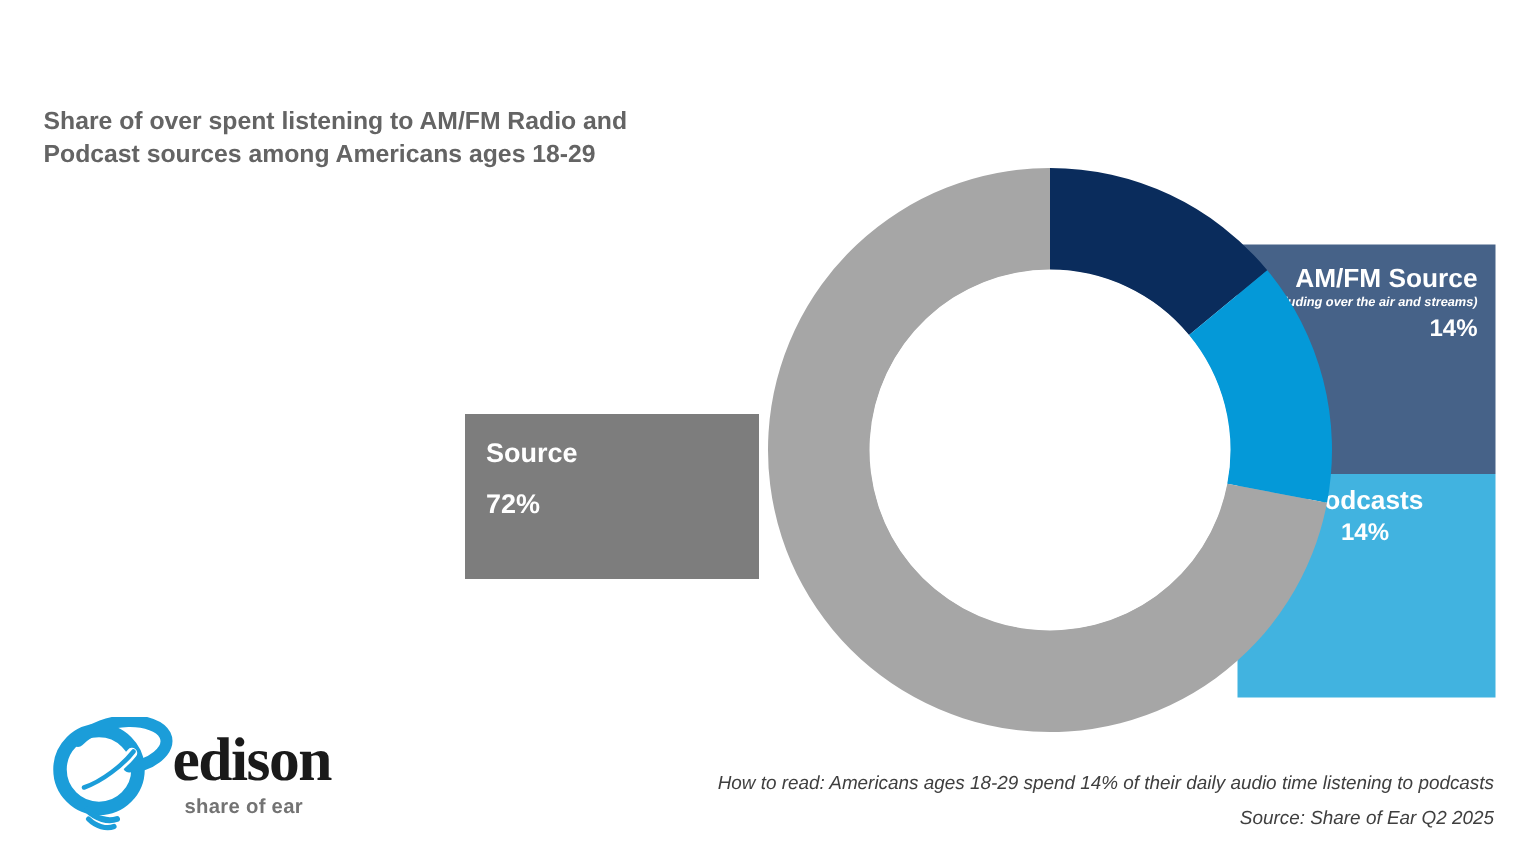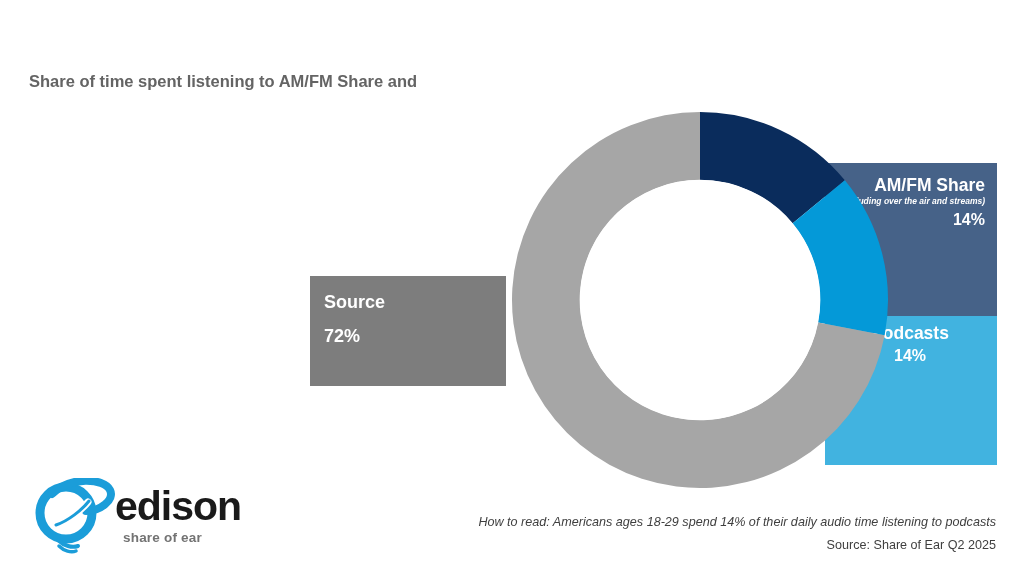--- a/index.html
+++ b/index.html
@@ -126,69 +126,72 @@
     white-space: nowrap;
   }
   #source {
     position: absolute;
     right: 28px;
     top: 538px;
     font-size: 12.6px;
     color: #3f3f3f;
     text-align: center;
     white-space: nowrap;
+    font-style: italic;
   }
 
   
   #logo {
     position: absolute;
     left: 30px;
     top: 478px;
     width: 205px;
     height: 78px;
   }
   #logo-wordmark {
     position: absolute;
     left: 85px;
     top: 8px;
     font-size: 41px;
     font-weight: bold;
     color: #1a1a1a;
     letter-spacing: -1px;
     line-height: 1;
+    font-family: Liberation Serif, serif;
   }
   #logo-tagline {
     position: absolute;
     left: 93px;
     top: 53px;
     font-size: 13.5px;
     font-weight: bold;
     color: #737373;
     letter-spacing: 0.2px;
     line-height: 1;
   }
 </style>
 </head>
 <body>
 
 <div id="slide">
 
   <div id="subtitle">
-    <div>Share of time spent listening to AM/FM Share and</div>
+    <div>Share of over spent listening to AM/FM Radio and</div>
+    <div>Podcast sources among Americans ages 18-29</div>
   </div>
 
   <div id="chart-stage">
 
     <div class="callout" id="callout-other">
       <div class="callout-label">Source</div>
       <div class="callout-value">72%</div>
     </div>
 
     <div class="callout" id="callout-amfm">
-      <div class="callout-label">AM/FM Share</div>
+      <div class="callout-label">AM/FM Source</div>
       <div class="callout-sub">(including over the air and streams)</div>
       <div class="callout-value">14%</div>
     </div>
 
     <div class="callout" id="callout-podcasts">
       <div class="callout-label">Podcasts</div>
       <div class="callout-value">14%</div>
     </div>
 
     <svg id="donut" width="1024" height="576" viewBox="0 0 1024 576">

